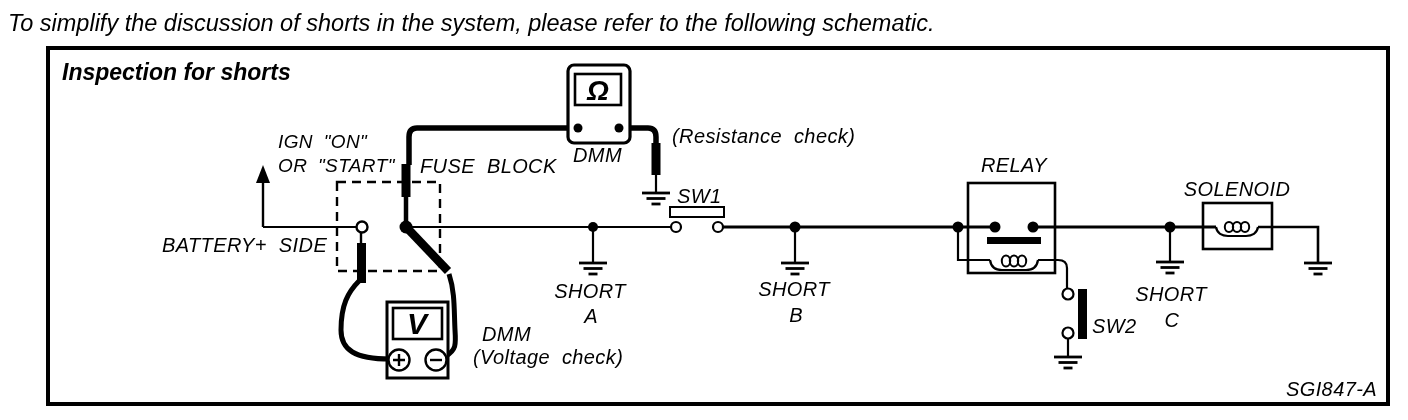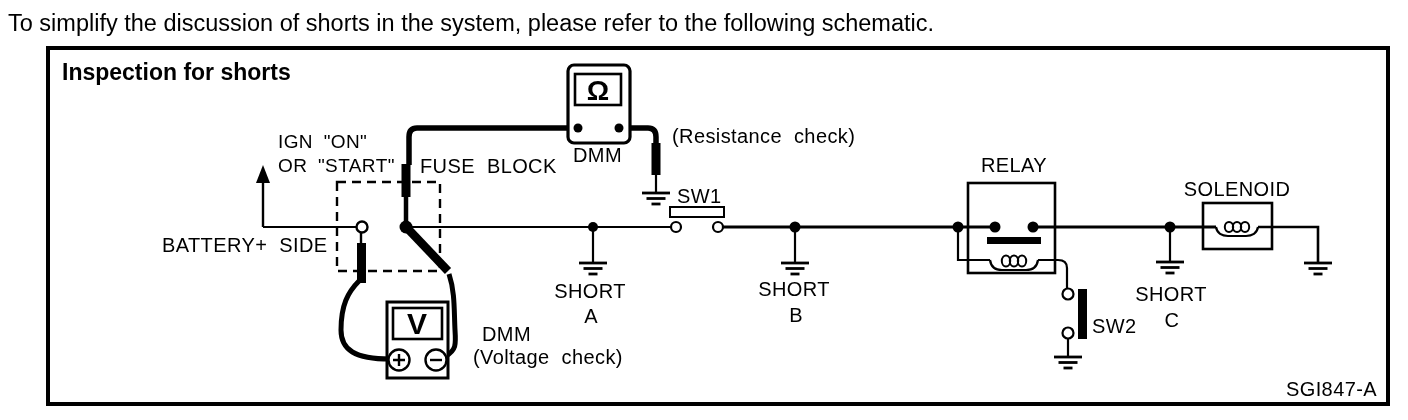--- a/index.html
+++ b/index.html
@@ -1,17 +1,17 @@
 <!DOCTYPE html>
 <html><head>
 <meta charset="utf-8">
 <style>
   html,body{margin:0;padding:0;background:#ffffff;}
   .page{position:relative;width:1408px;height:420px;background:#ffffff;overflow:hidden;
-        font-family:"Liberation Sans","DejaVu Sans",sans-serif;color:#000;}
+        font-family:"Liberation Sans","DejaVu Sans",sans-serif;color:#000;font-style:italic;}
   svg{position:absolute;left:0;top:0;}
   text{fill:#000;font-family:"Liberation Sans","DejaVu Sans",sans-serif;}
   .intro{font-size:23.5px;}
   .figtitle{font-size:23px;font-weight:bold;}
   .lbl{font-size:20px;letter-spacing:0.4px;word-spacing:6px;}
   .lbl-sm{font-size:19px;letter-spacing:0.4px;word-spacing:5px;}
   .disp{font-weight:bold;}
   .mid{text-anchor:middle;}
   .end{text-anchor:end;}
 </style>

